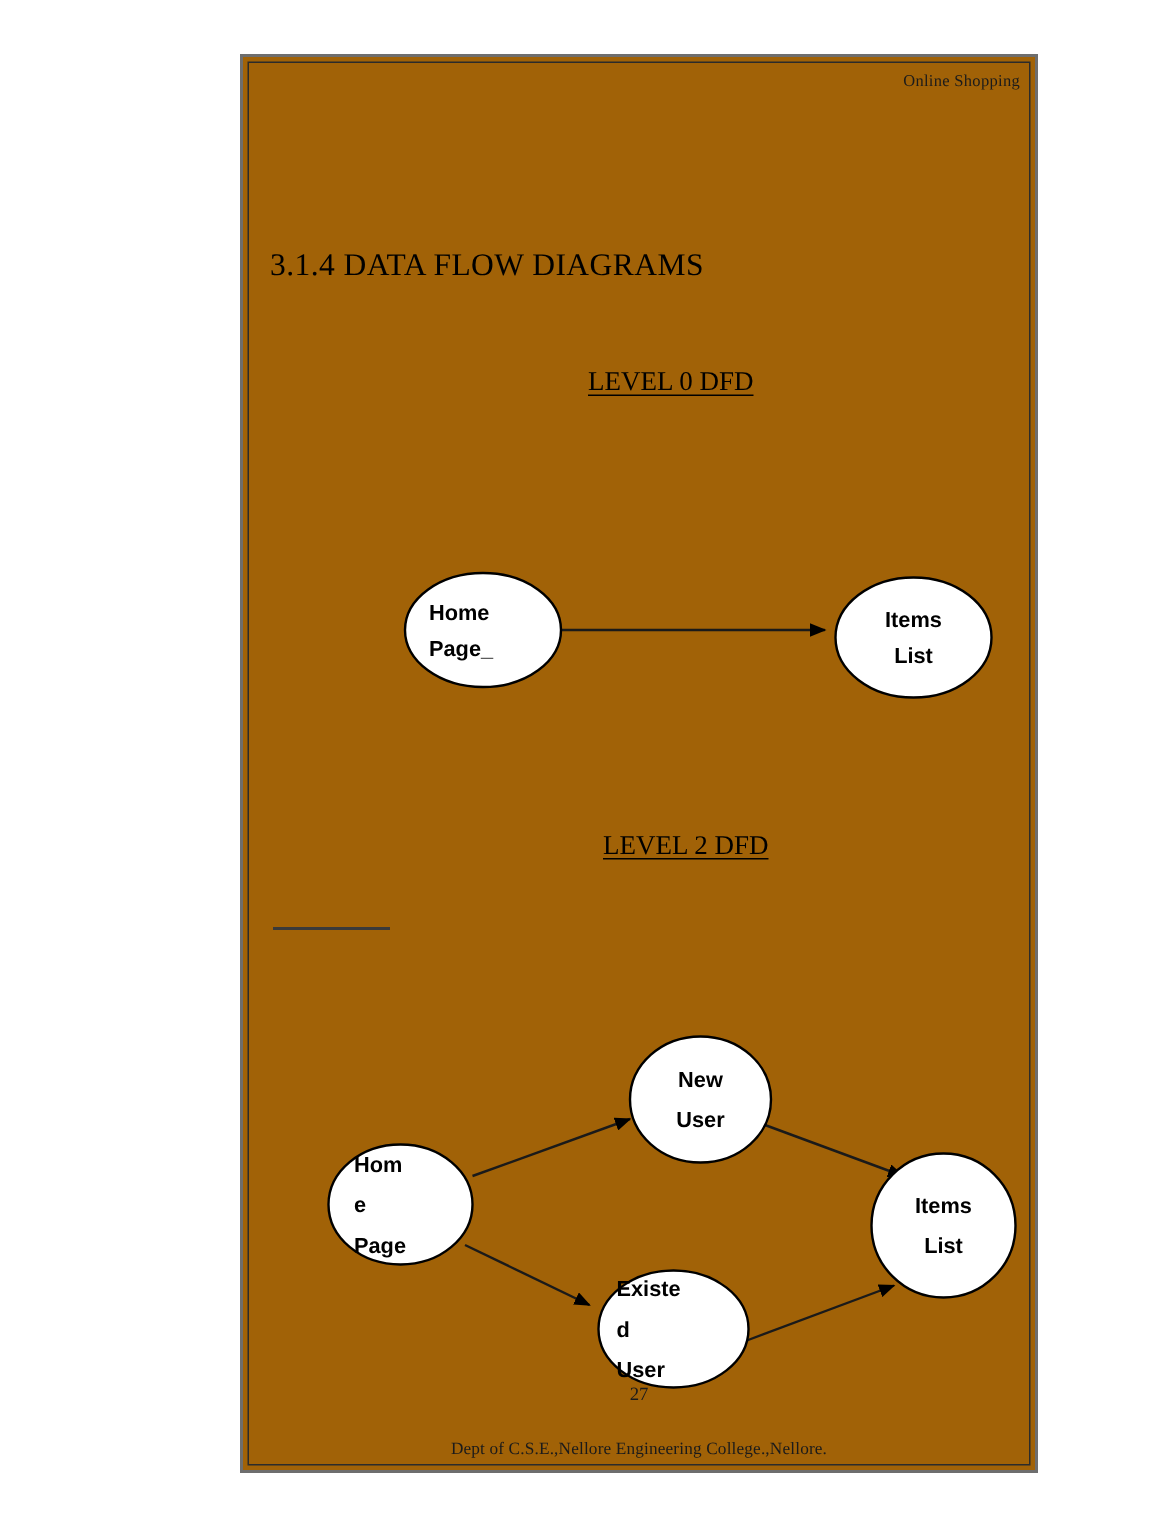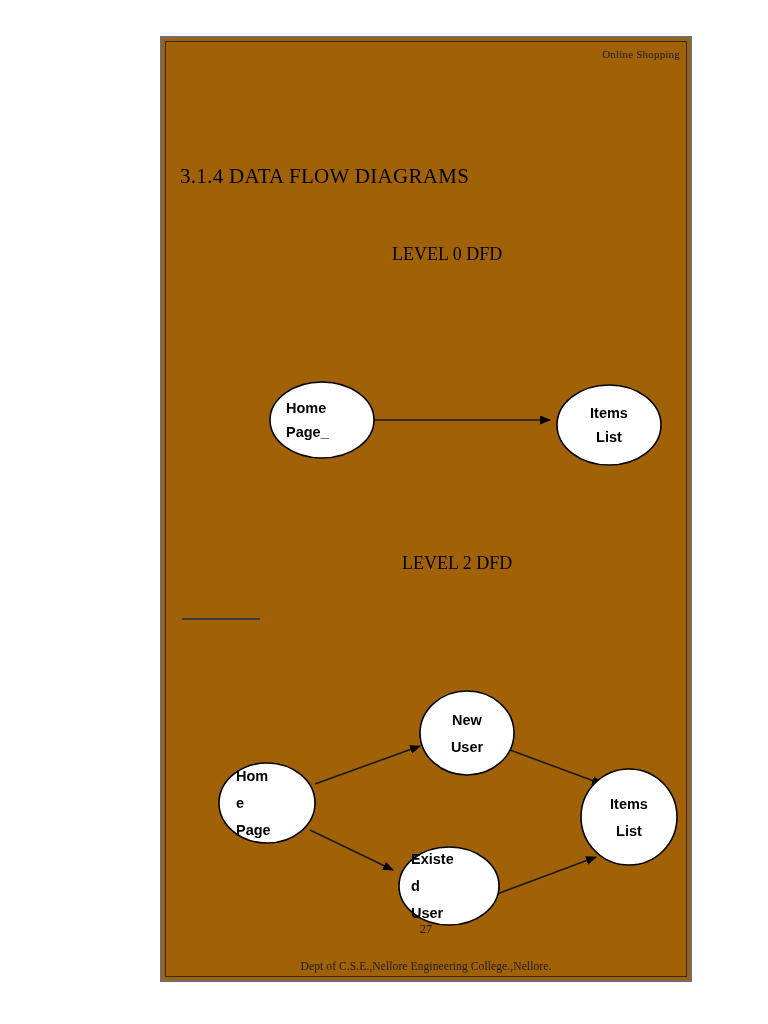--- a/index.html
+++ b/index.html
@@ -63,20 +63,21 @@
     white-space: nowrap;
     margin-top: 44px;
   }
 
   
   .dfd-heading {
     position: absolute;
     font-family: "Liberation Serif", serif;
     font-size: 18px;
     color: #000000;
+    text-decoration: underline;
     text-underline-offset: 3px;
     white-space: nowrap;
   }
   #level0-heading { left: 230px; top: 206px; }
   #level1-heading { left: 240px; top: 515px; }
 
   
   #stray-rule {
     position: absolute;
     left: 20px;

